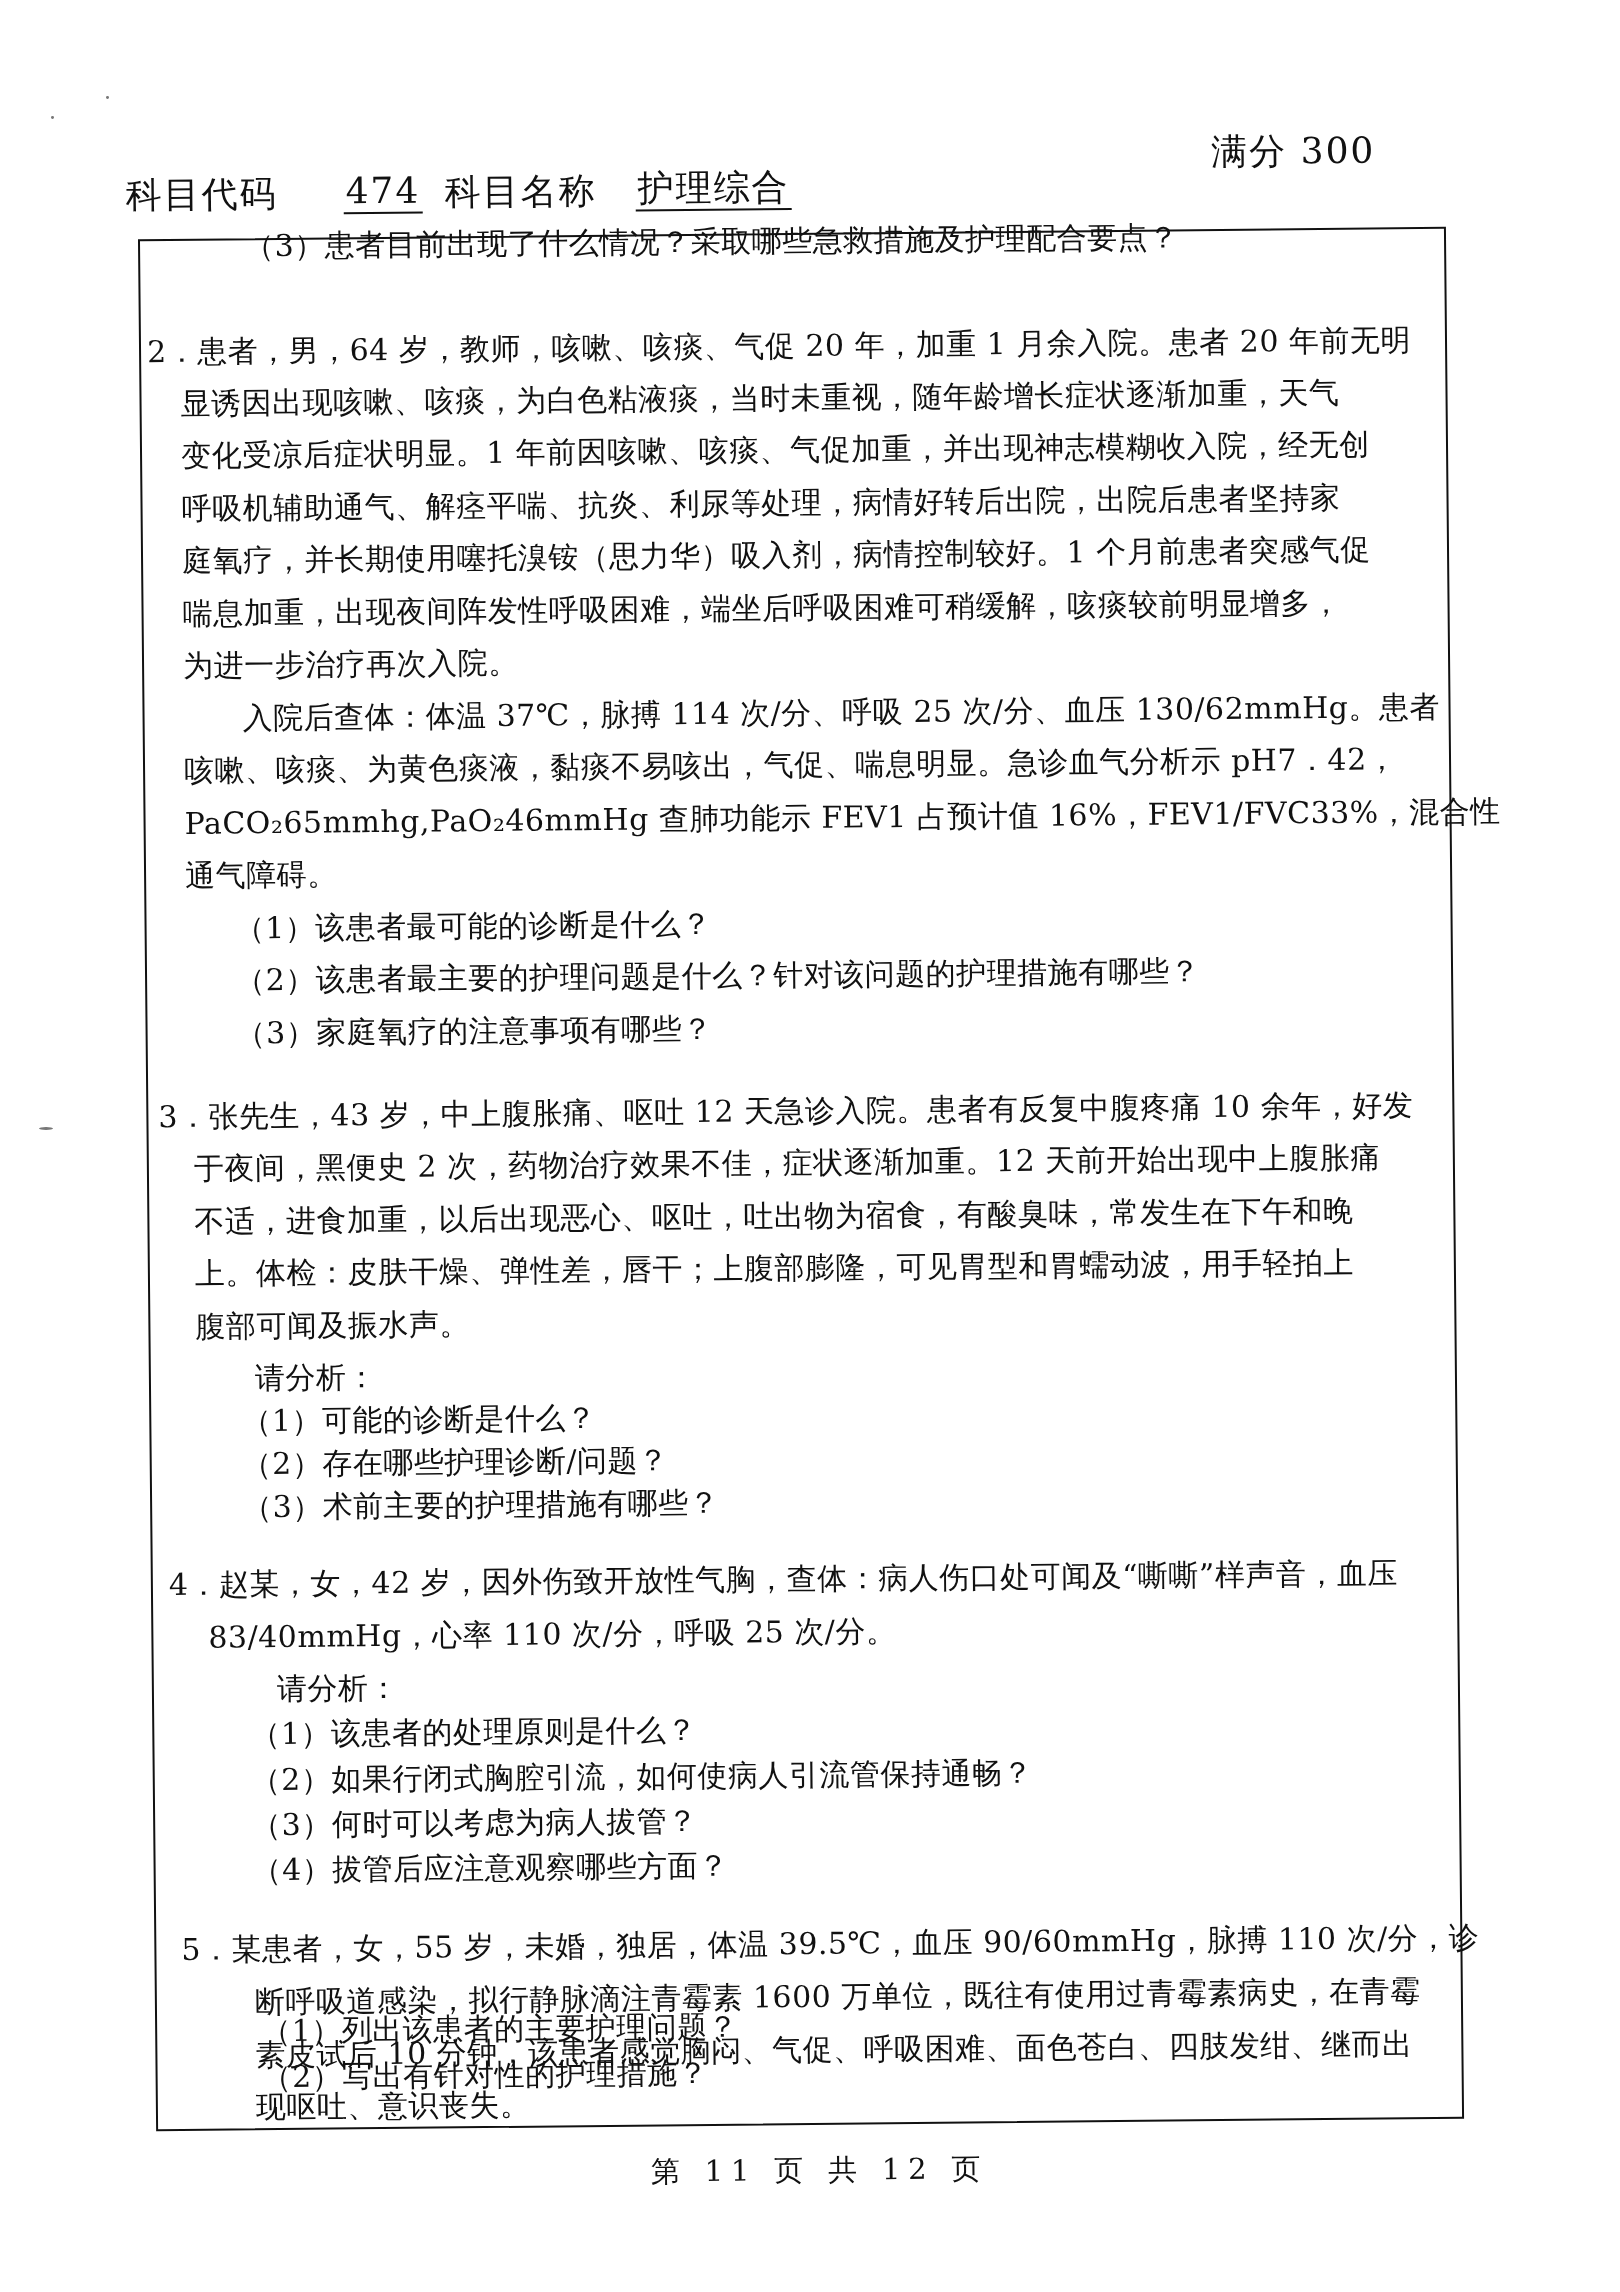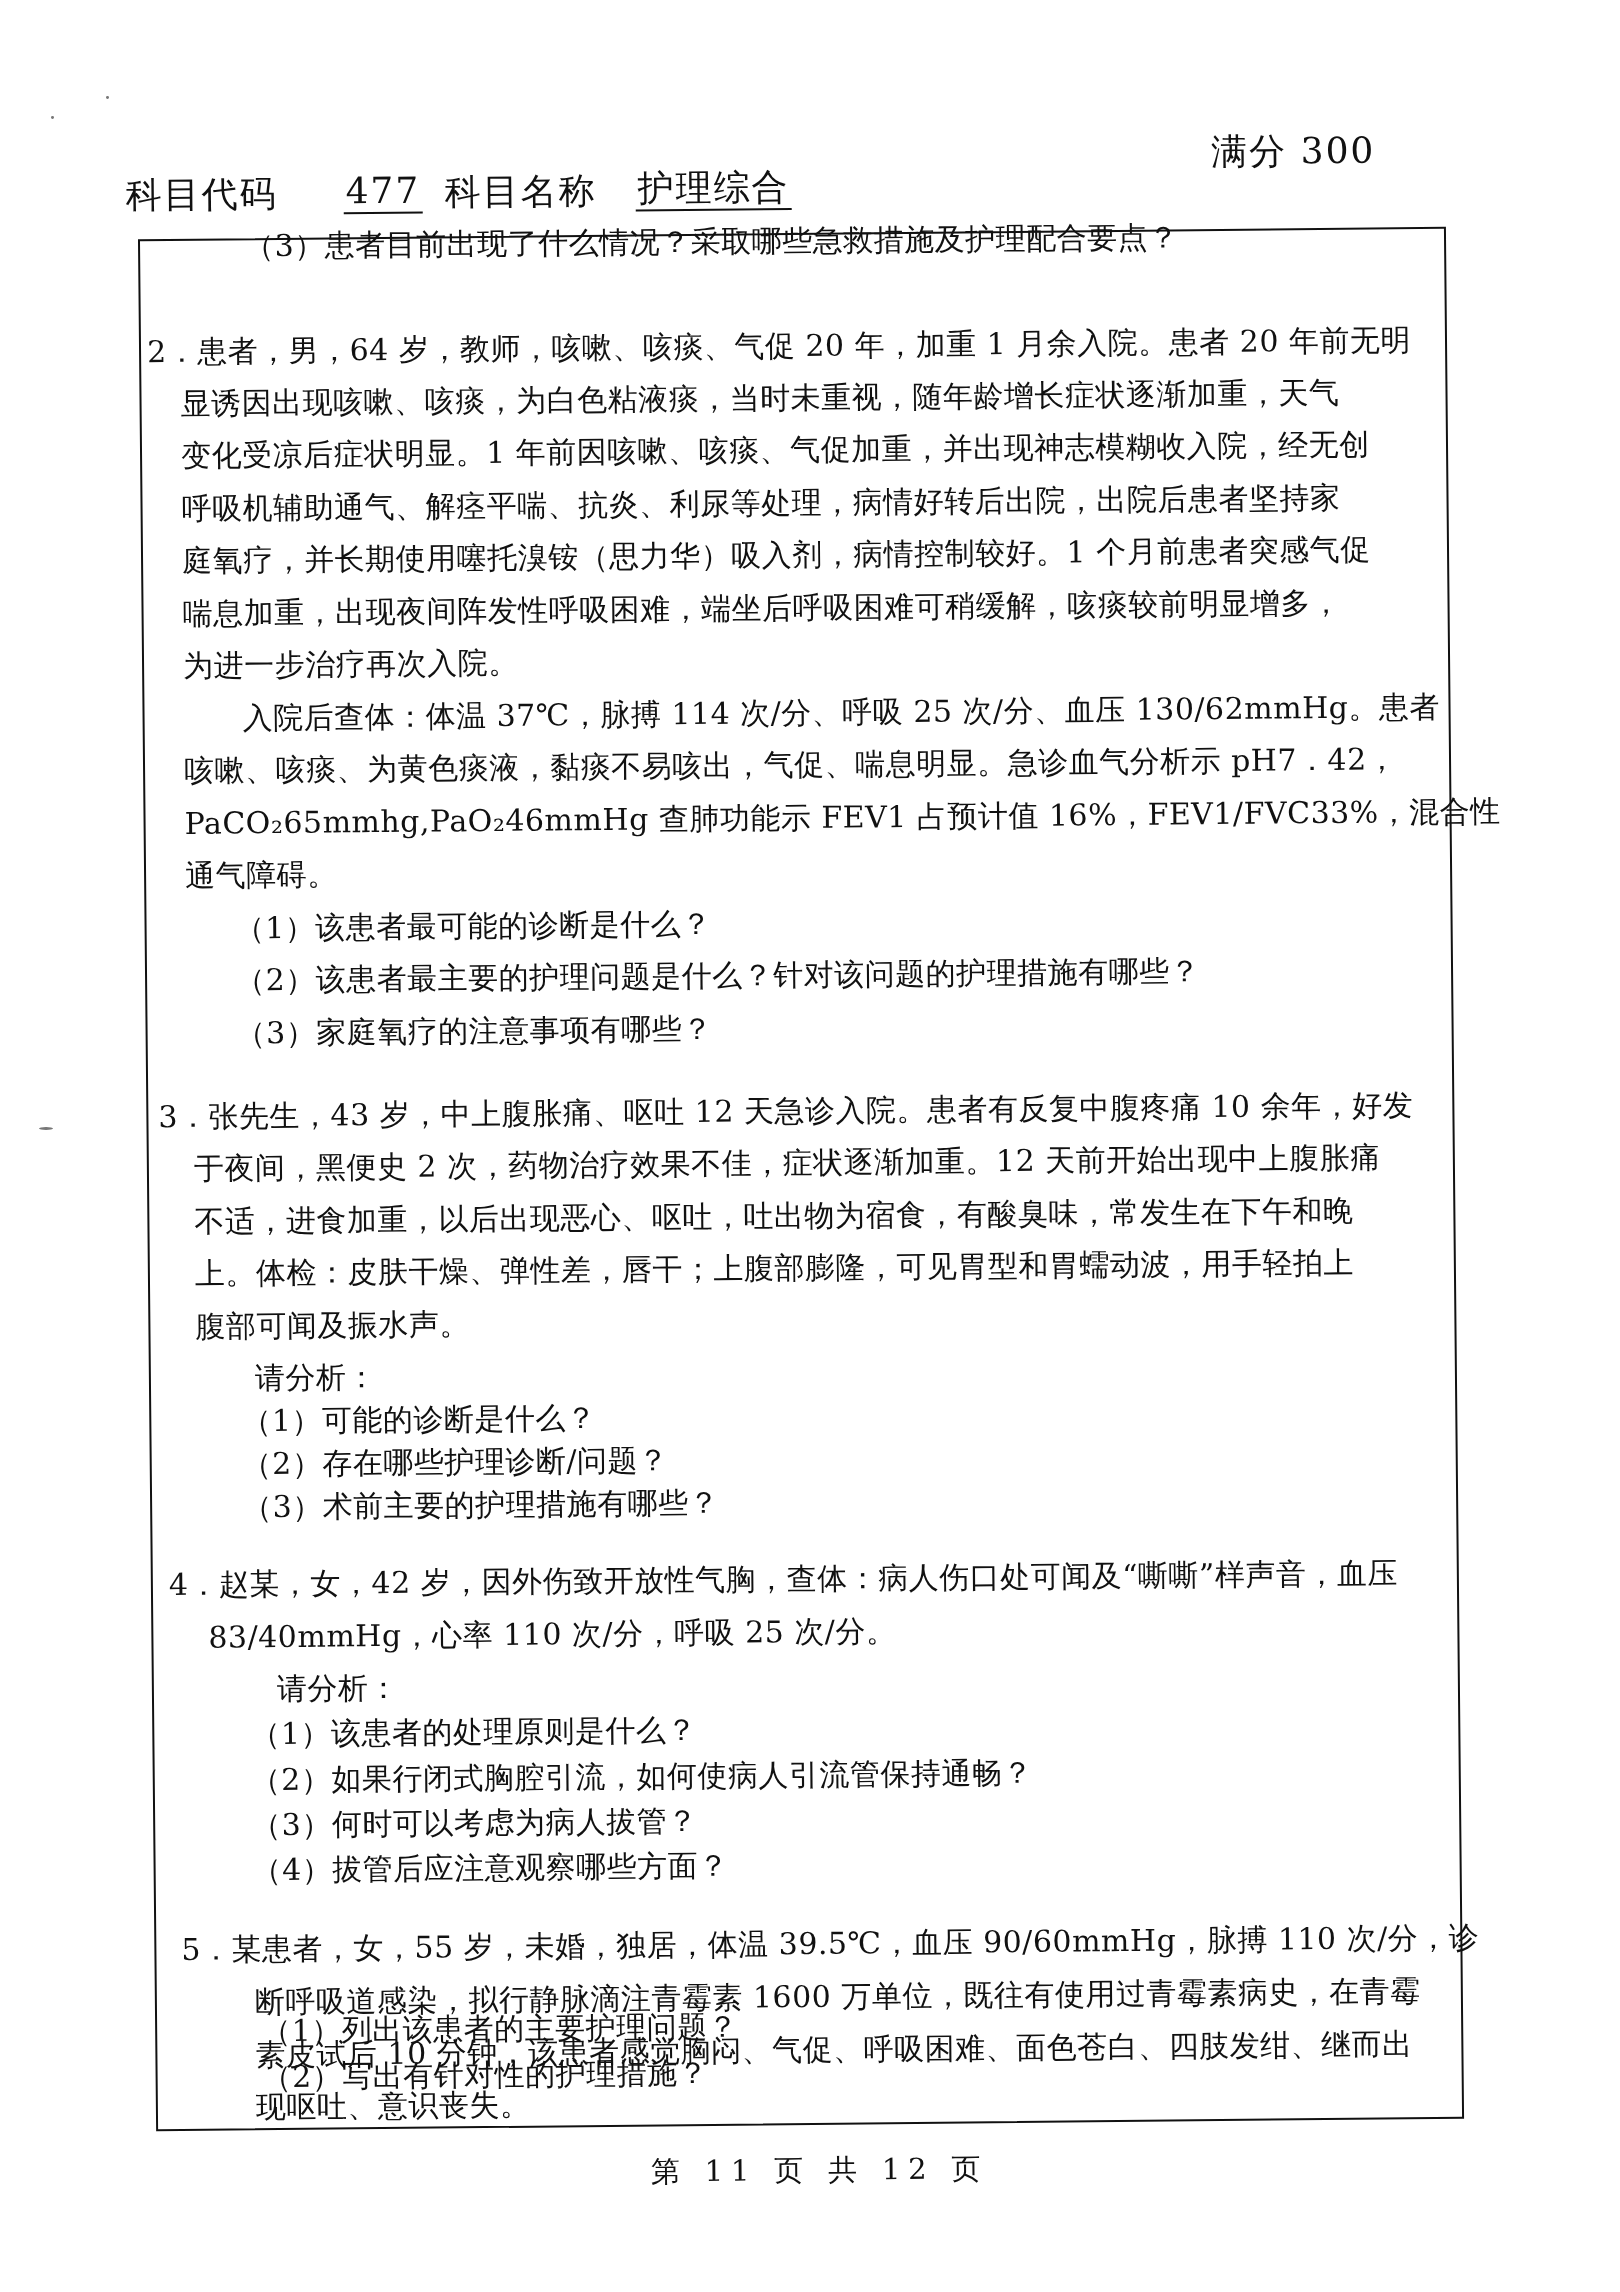--- a/index.html
+++ b/index.html
@@ -31,21 +31,21 @@
   }
   .speck { position: absolute; width: 2.9px; height: 2.9px; background: #777; border-radius: 50%; }
 </style>
 </head>
 <body>
 
 <div class="page">
 
   <div class="header">
     <span class="lbl" style="left:0">科目代码</span>
-    <span class="code">477</span>
+    <span class="code">474</span>
     <span class="lbl" style="left:319px">科目名称</span>
     <span class="name">护理综合</span>
     <span class="full">满分 300</span>
   </div>
 
   <div class="box"></div>
 
   <div class="text" style="left:253px; top:218px;">（3）患者目前出现了什么情况？采取哪些急救措施及护理配合要点？</div>
 
   <div>

